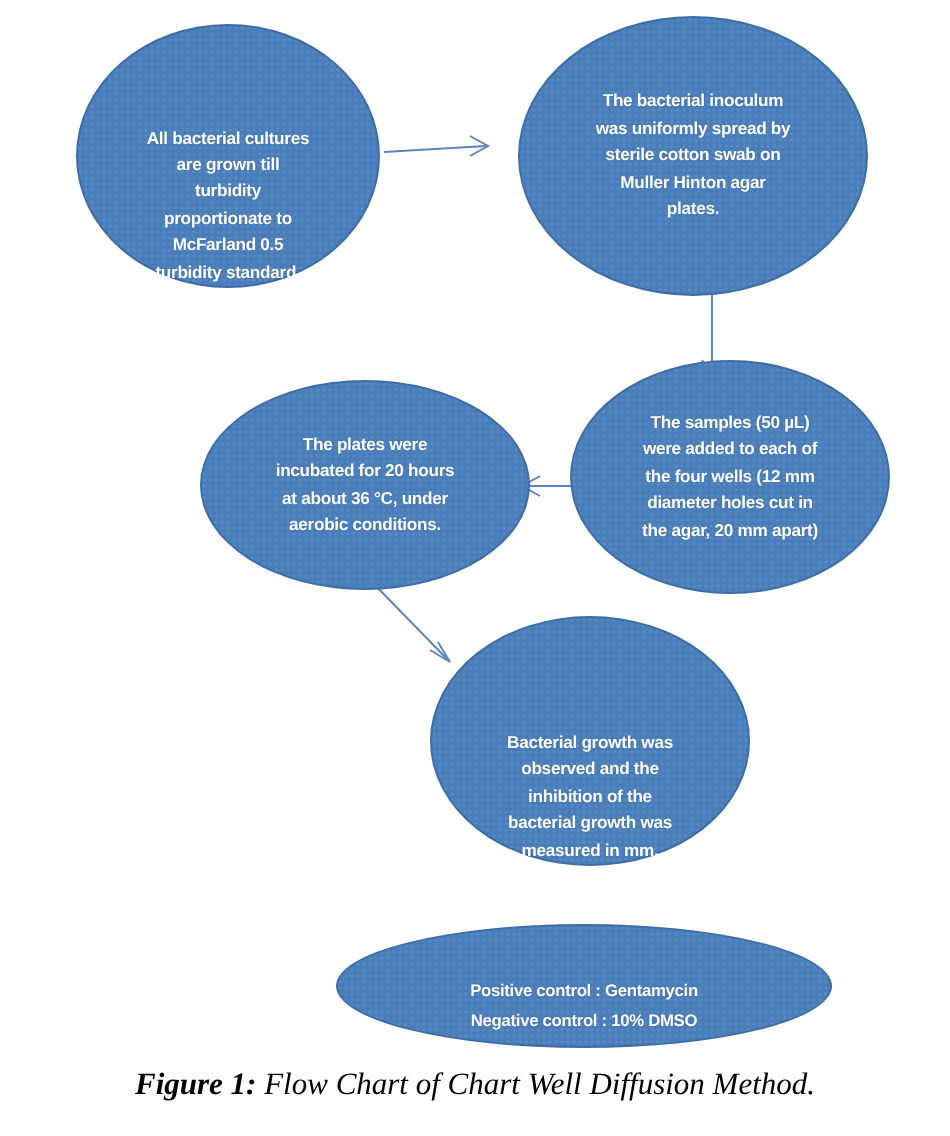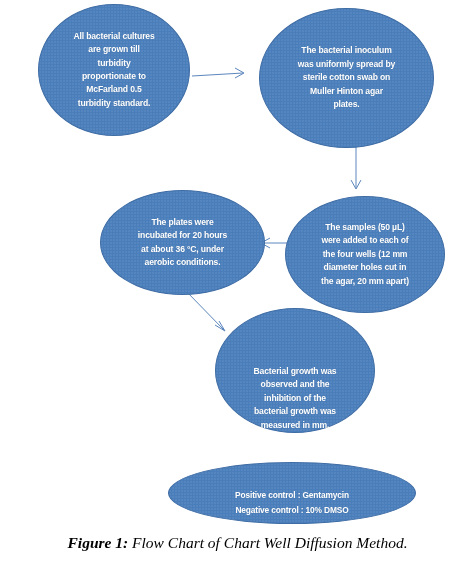--- a/index.html
+++ b/index.html
@@ -41,23 +41,23 @@
     display: block;
     width: 88%;
     font-size: 8.6px;
     line-height: 13.4px;
     font-weight: bold;
     letter-spacing: -0.15px;
     white-space: pre-line;
     text-shadow: 0 0 1px rgba(0,0,0,0.18);
   }
   
-  #node-culture      { left: 38px;  top: 4px;  width: 152px; height: 132px; }
+  #node-culture      { left: 38px;  top: 12px;  width: 152px; height: 132px; align-items: flex-end; }
   #node-inoculum     { left: 259px; top: 8px;   width: 175px; height: 140px; text-align: center; }
-  #node-samples      { left: 285px; top: 196px; width: 160px; height: 117px; }
+  #node-samples      { left: 285px; top: 180px; width: 160px; height: 117px; }
   #node-incubate     { left: 100px; top: 190px; width: 165px; height: 105px; }
   #node-growth       { left: 215px; top: 308px; width: 160px; height: 125px; align-items: flex-end; }
   #node-controls     { left: 168px; top: 462px; width: 248px; height: 62px; }
   #node-controls .node-text {
     line-height: 15px;
     font-size: 8.4px;
     margin-top: 20px;
   }
 
   #figure-caption {

